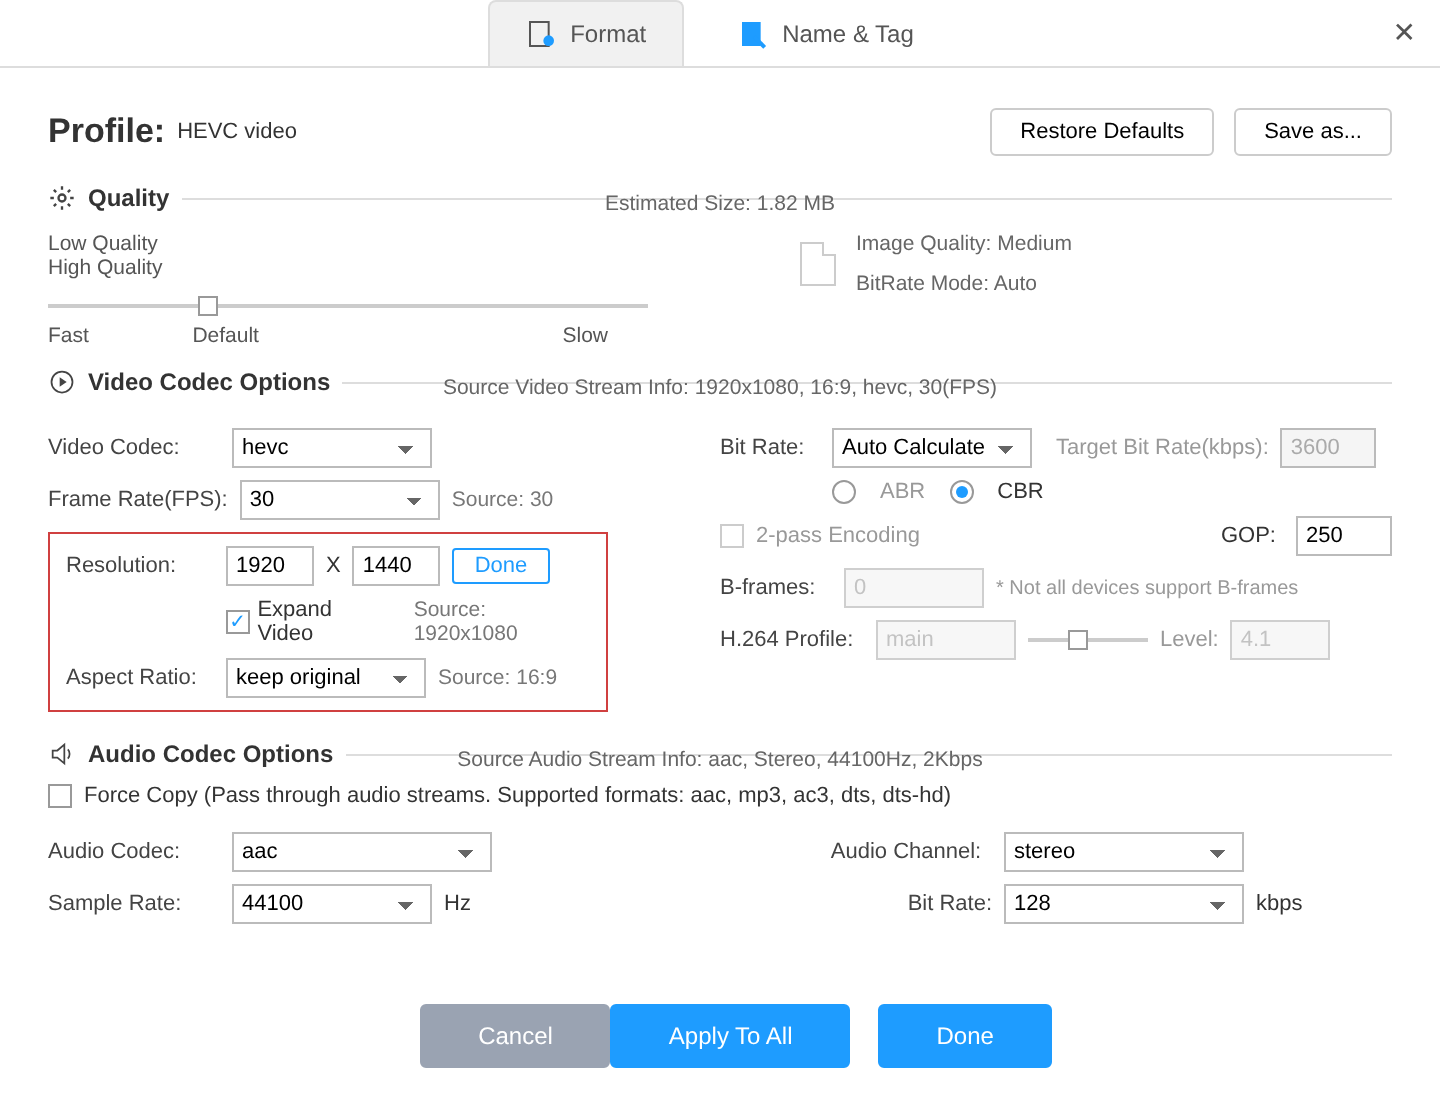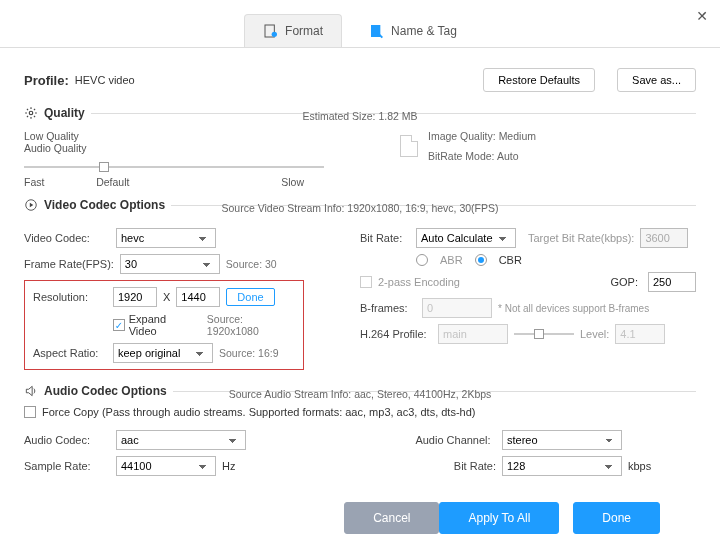--- a/index.html
+++ b/index.html
@@ -1,25 +1,25 @@
 <!DOCTYPE html>
 <html><head>
 <meta charset="utf-8">
 <style>
 * { box-sizing: border-box; margin: 0; padding: 0; font-family: Arial, sans-serif; }
 body { background: #fff; font-size: 11px; color: #333; width: 720px; height: 552px; position: relative; }
 .window-close { position: absolute; top: 8px; right: 12px; font-size: 14px; color: #555; cursor: pointer; }
-.tabs { display: flex; justify-content: center; gap: 8px; padding-top: 14px; border-bottom: 1px solid #ddd; }
+.tabs { display: flex; justify-content: center; gap: 8px; border-bottom: 1px solid #ddd; }
 .tab { padding: 8px 18px; display: flex; align-items: center; gap: 6px; font-size: 12px; color: #555; border: 1px solid transparent; border-bottom: none; cursor: pointer; }
 .tab.active { background: #f1f1f1; border-color: #ddd; border-radius: 4px 4px 0 0; }
 .tab-icon { width: 16px; height: 16px; }
 .content { padding: 10px 24px 0 24px; }
 .profile-row { display: flex; align-items: center; justify-content: space-between; margin: 10px 0 14px 0; }
 .profile-left { display: flex; align-items: center; gap: 6px; }
-.profile-left b { font-weight: bold; font-size: 13px; }
+.profile-left b { font-weight: bold; font-size: 17px; }
 .btn { background: #fff; border: 1px solid #ccc; border-radius: 3px; padding: 5px 14px; font-size: 11px; cursor: pointer; }
 .btn-blue { background: #1e9cff; color: #fff; border: 1px solid #1e9cff; padding: 8px 28px; border-radius: 3px; font-size: 12px; cursor: pointer; }
 .btn-gray { background: #9aa3b2; color: #fff; border: 1px solid #9aa3b2; padding: 8px 28px; border-radius: 3px; font-size: 12px; cursor: pointer; }
 .section-head { display: flex; align-items: center; gap: 6px; font-weight: bold; font-size: 12px; margin-bottom: 8px; }
 .section-head .line { flex: 1; border-top: 1px solid #ddd; }
 .row2 { display: flex; align-items: flex-start; }
 .left-col { width: 50%; }
 .right-col { width: 50%; }
 .quality-row { font-size: 10.5px; color: #555; }
 .slider-wrap { margin: 6px 0 2px 0; }
@@ -39,21 +39,21 @@
 .btn-done-small { background: #fff; border: 1px solid #1e9cff; color: #1e9cff; padding: 2px 10px; font-size: 11px; cursor: pointer; border-radius: 2px; }
 .muted { color: #999; }
 .muted-input { background: #f5f5f5; color: #aaa; }
 .src-text { color: #777; font-size: 10.5px; }
 .radio-group { display: flex; gap: 12px; align-items: center; }
 .radio { width: 12px; height: 12px; border: 1px solid #999; border-radius: 50%; display: inline-flex; align-items: center; justify-content: center; }
 .radio.checked::after { content: ''; width: 6px; height: 6px; border-radius: 50%; background: #1e9cff; }
 .checkbox { width: 12px; height: 12px; border: 1px solid #999; display: inline-flex; align-items: center; justify-content: center; font-size: 10px; color: #1e9cff; }
 .level-slider { width: 60px; height: 2px; background: #ccc; position: relative; display: inline-block; vertical-align: middle; }
 .level-slider::after { content: ''; position: absolute; top: -4px; left: 20px; width: 8px; height: 8px; border: 1px solid #999; background: #fff; }
-.footer { position: absolute; bottom: 18px; left: 16px; right: 0; display: flex; justify-content: flex-end; padding: 0 60px; }
+.footer { position: absolute; bottom: 18px; left: 16px; right: 0; display: flex; justify-content: center; padding: 0 60px; }
 .footer-right { display: flex; gap: 14px; }
 .spacer-v { height: 10px; }
 .gear-svg { width: 14px; height: 14px; }
 </style>
 </head>
 <body>
 
 <div class="window-close">✕</div>
 
 <div class="tabs">
@@ -72,21 +72,21 @@
     <span>Name &amp; Tag</span>
   </div>
 </div>
 
 <div class="content">
   <div class="profile-row">
     <div class="profile-left">
       <b>Profile:</b>
       <span>HEVC video</span>
     </div>
-    <div style="display:flex;gap:22px">
+    <div style="display:flex;gap:10px">
       <button class="btn">Restore Defaults</button>
       <button class="btn">Save as...</button>
     </div>
   </div>
 
   <div class="section-head">
     <svg class="gear-svg" viewBox="0 0 24 24">
         <circle cx="12" cy="12" r="3" fill="none" stroke="#444" stroke-width="2"></circle>
         <path d="M12 2v3M12 19v3M2 12h3M19 12h3M5 5l2 2M17 17l2 2M5 19l2-2M17 7l2-2" stroke="#444" stroke-width="2"></path>
       </svg>
@@ -95,21 +95,21 @@
   </div>
   <div style="text-align:center;margin-top:-18px;margin-bottom:8px" class="info-line">
     <span>Estimated Size:</span>
     <span>1.82 MB</span>
   </div>
 
   <div class="row2">
     <div class="left-col quality-row">
       <div class="slider-labels top">
         <span>Low Quality</span>
-        <span style="margin-right:20px">Audio Quality</span>
+        <span style="margin-right:20px">High Quality</span>
       </div>
       <div class="slider-wrap">
         <div class="slider">
           <div class="slider-track"></div>
           <div class="slider-handle"></div>
         </div>
       </div>
       <div class="slider-labels">
         <span>Fast</span>
         <span style="position:relative;left:-50px">Default</span>

